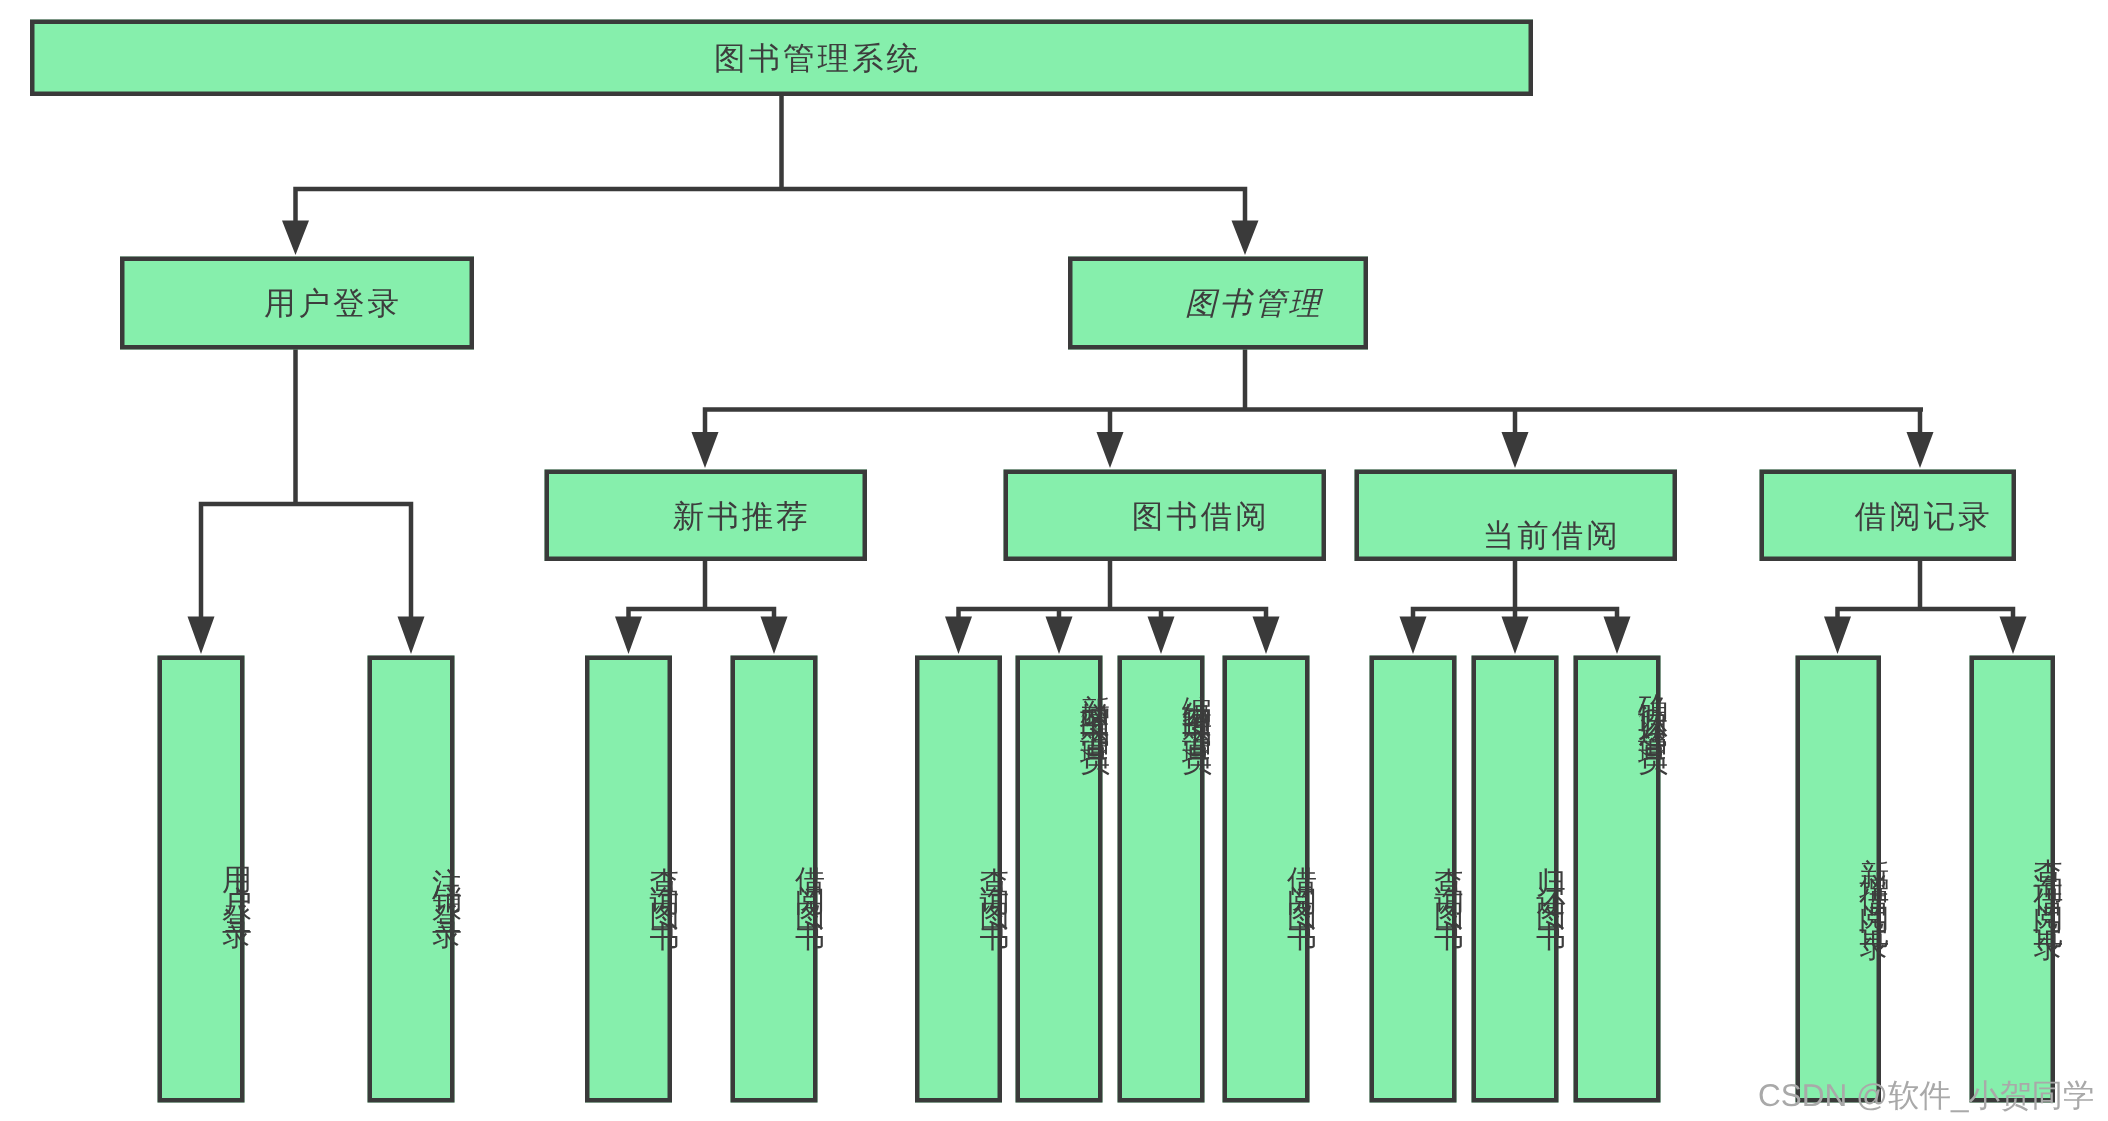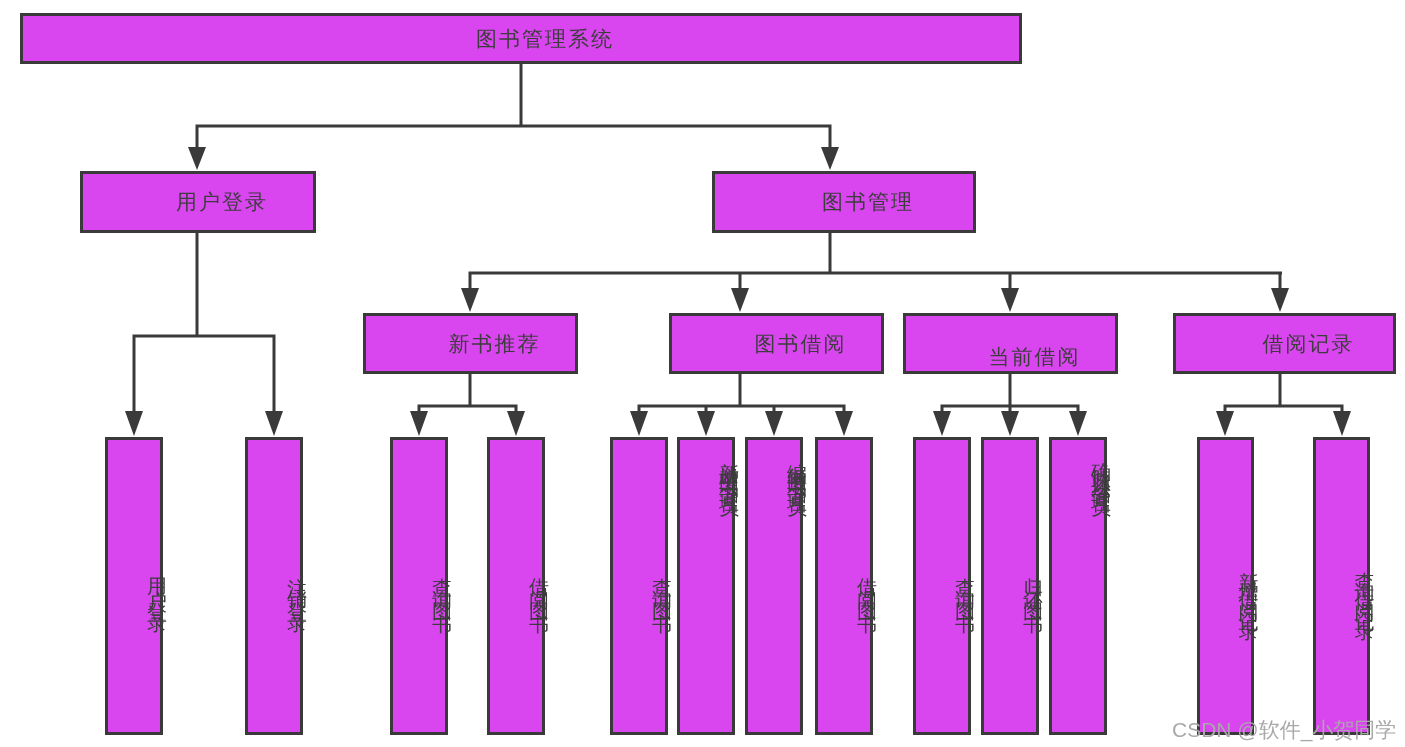--- a/index.html
+++ b/index.html
@@ -15,21 +15,21 @@
   }
 
   svg.connectors {
     position: absolute;
     left: 0; top: 0;
     z-index: 1;
   }
 
   .node {
     position: absolute;
-    background: #d946ef;
+    background: #86efac;
     border: 3px solid #3a3a3a;
     z-index: 2;
     display: flex;
     align-items: center;
     justify-content: center;
     color: #3d3d3d;
     padding-left: 48px;
   }
 
   .node.h .label {
@@ -95,34 +95,34 @@
              M1333 411 L1351 411 L1342 436 Z" fill="#3a3a3a"></path>
   </svg>
 
   <div class="node h" style="left:20px; top:13px; width:1002px; height:51px;">
     <span class="label">图书管理系统</span>
   </div>
 
   <div class="node h" style="left:80px; top:171px; width:236px; height:62px;">
     <span class="label">用户登录</span>
   </div>
-  <div class="node h" style="left:712px; top:171px; width:264px; height:62px;">
+  <div class="node h" style="left:712px; top:171px; width:200px; height:62px;font-style:italic;">
     <span class="label">图书管理</span>
   </div>
 
   <div class="node h" style="left:363px; top:313px; width:215px; height:61px;text-align:right;">
     <span class="label">新书推荐</span>
   </div>
   <div class="node h" style="left:633px; top:313px; width:215px; height:61px;margin-left:36px;">
     <span class="label">图书借阅</span>
   </div>
   <div class="node h" style="left:903px; top:313px; width:215px; height:61px;align-items:flex-end;">
     <span class="label">当前借阅</span>
   </div>
-  <div class="node h" style="left:1173px; top:313px; width:223px; height:61px;">
+  <div class="node h" style="left:1173px; top:313px; width:171px; height:61px;">
     <span class="label">借阅记录</span>
   </div>
 
   <div class="node v" style="left:105px; top:437px; width:58px; height:298px;">
     <span class="label">用户登录</span>
   </div>
   <div class="node v" style="left:245px; top:437px; width:58px; height:298px;">
     <span class="label">注销登录</span>
   </div>
 

